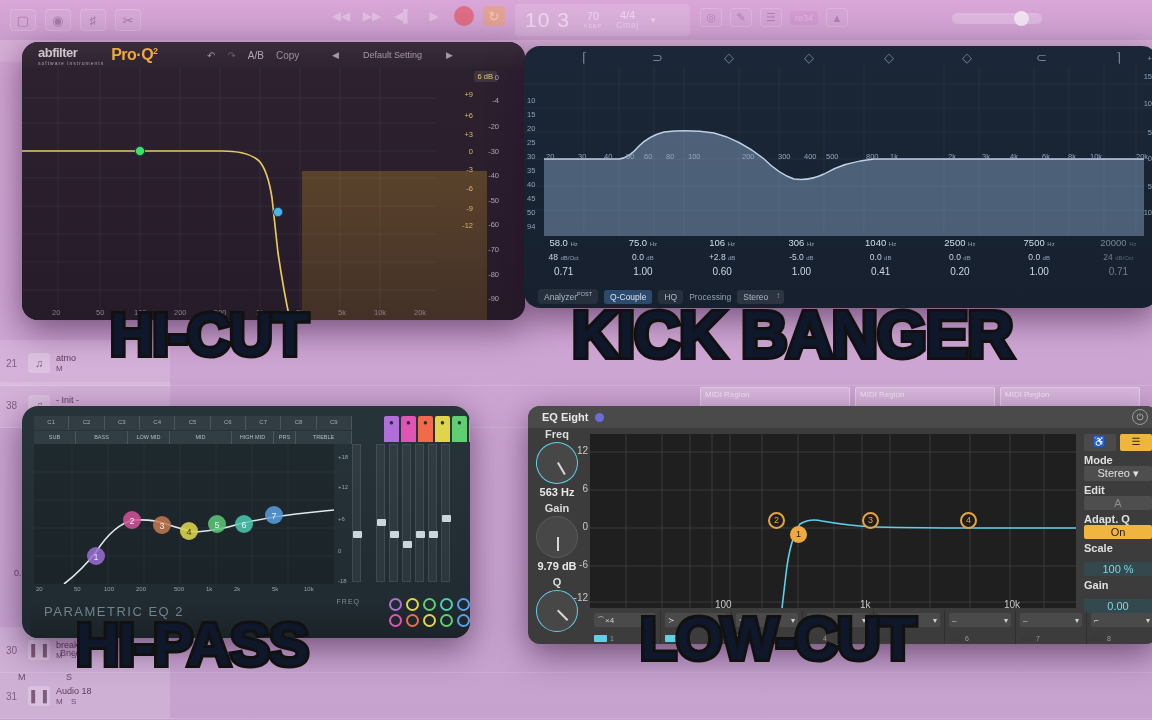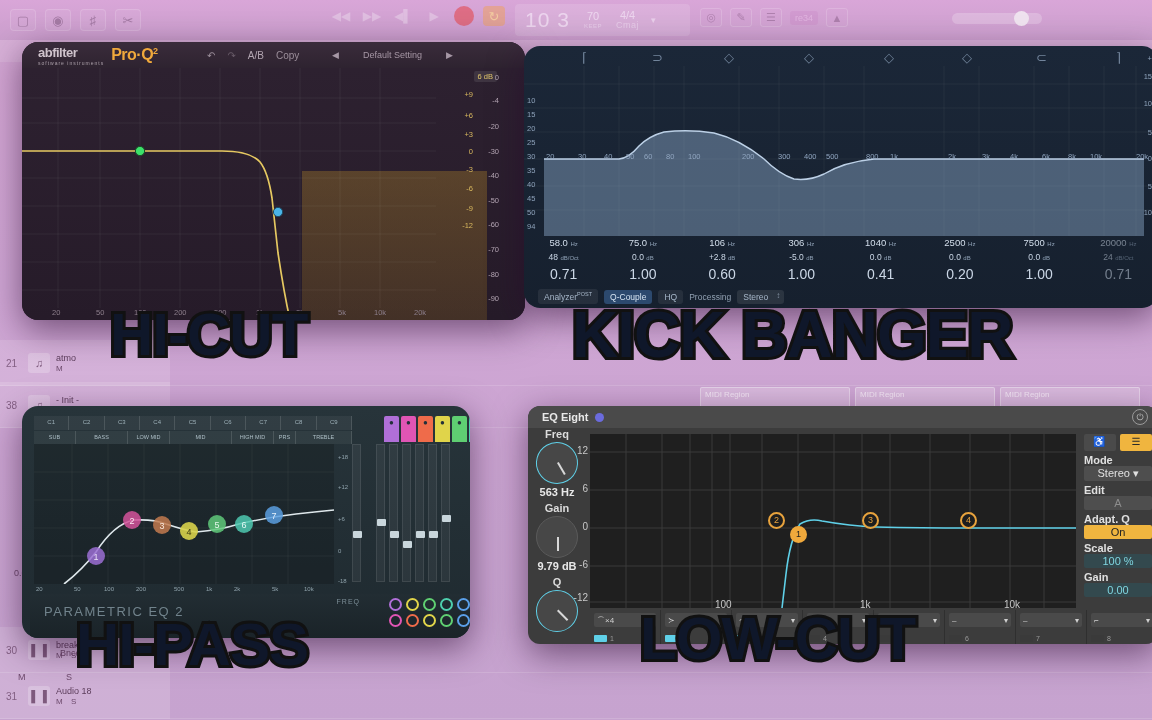--- a/index.html
+++ b/index.html
@@ -98,21 +98,21 @@
   .kb-hz { position:absolute; font-size:7.5px; color:#91a6c0; }
   .kb-axl { position:absolute; left:3px; font-size:7.5px; color:#8ea2ba; }
   .kb-axr { position:absolute; right:6px; font-size:7.5px; color:#8ea2ba; }
   .kb-params { position:absolute; left:0; top:190px; right:0; height:50px;
       display:flex; }
   .kb-col { flex:1; text-align:center; line-height:1.55; }
   .kb-col .f { font-size:9.5px; color:#d4dfec; }
   .kb-col .f i { font-size:6px; font-style:normal; color:#92a4b9; }
   .kb-col .g { font-size:8.5px; color:#cbd7e6; }
   .kb-col .g i { font-size:6px; font-style:normal; color:#8ea0b5;}
-  .kb-col .q { font-size:14px; color:#cbd7e6; }
+  .kb-col .q { font-size:10px; color:#cbd7e6; }
   .kb-col.dim .f,.kb-col.dim .g,.kb-col.dim .q{ opacity:.5;}
   .kb-foot { position:absolute; left:0; bottom:4px; display:flex; align-items:center;
       gap:6px; padding-left:14px; font-size:8.5px; color:#a7b7c9;}
   .kb-foot .btn { padding:2px 6px; border-radius:3px; background:rgba(255,255,255,.07);}
   .kb-foot .btn.on { background:#2c496e; color:#d6e4f2;}
   .kb-foot .sel { padding:2px 16px 2px 6px; border-radius:3px; background:rgba(255,255,255,.09);
       position:relative;}
   .kb-foot .sel::after{content:"\2195"; position:absolute; right:4px; top:1px; font-size:8px; opacity:.7;}
   .kb-foot sup { font-size:5.5px; }
 
@@ -166,21 +166,21 @@
   .e8-xl { position:absolute; bottom:-2px; font-size:10px; color:#c8c8c8;}
   .e8-band { position:absolute; width:17px;height:17px;border-radius:50%;
       border:2px solid #e8a33d; color:#e8a33d; font-size:9px; text-align:center; line-height:13px;
       background:rgba(30,30,30,.8);}
   .e8-band.act { background:#f0a93c; color:#1f1f1f; border-color:#f0a93c;}
   .e8-right { position:absolute; right:0; top:24px; width:80px; bottom:0; padding:4px 6px;}
   .e8-r-lab { font-size:11px; color:#e0e0e0; font-weight:bold; margin-top:3px;}
   .e8-r-box { background:#4e4e4e; border-radius:2px; font-size:11px; color:#e0e0e0;
       text-align:center; padding:1px 0; }
   .e8-r-box.on { background:#f0b53f; color:#222;}
-  .e8-r-box.teal { background:#33494e; color:#7fd6e0;}
+  .e8-r-box.teal { background:#33494e; color:#7fd6e0;margin-top:8px;}
   .e8-r-box.dim { color:#8d8d8d;}
   .e8-icons { display:flex; gap:4px;}
   .e8-ic { flex:1; height:17px; border-radius:2px; background:#4a4a4a; text-align:center;
       font-size:10px; color:#cfcfcf; line-height:16px;}
   .e8-ic.on { background:#f0b53f; color:#2a2a2a;}
   .e8-foot { position:absolute; left:62px; right:0; bottom:0; height:34px; display:flex;}
   .e8-fcell { flex:1; border-right:1px solid #2f2f2f; position:relative;}
   .e8-fsel { margin:3px 4px 0 4px; height:14px; background:#4a4a4a; border-radius:2px;
       display:flex; align-items:center; justify-content:space-between; padding:0 3px;
       font-size:8px; color:#d0d0d0;}

